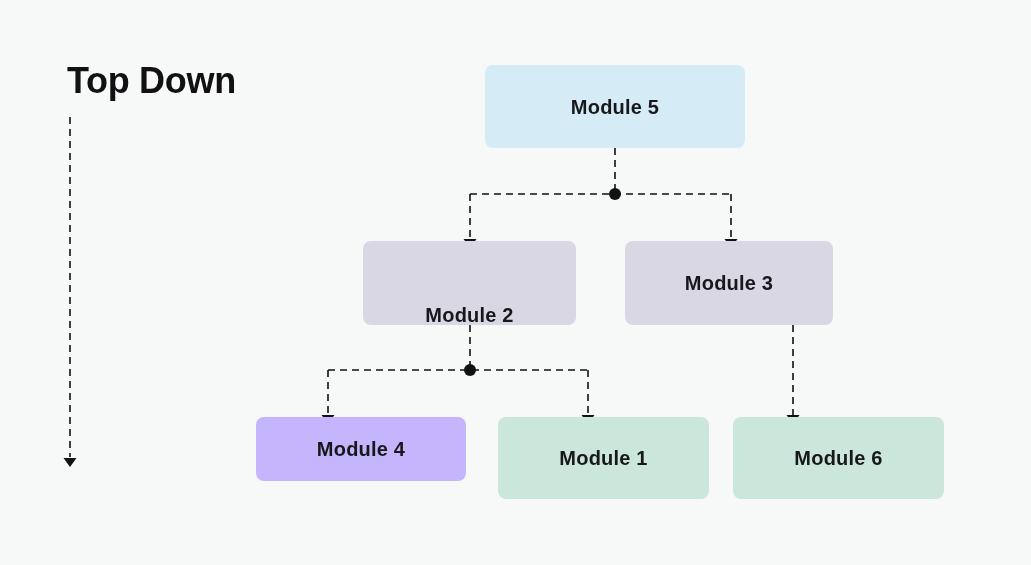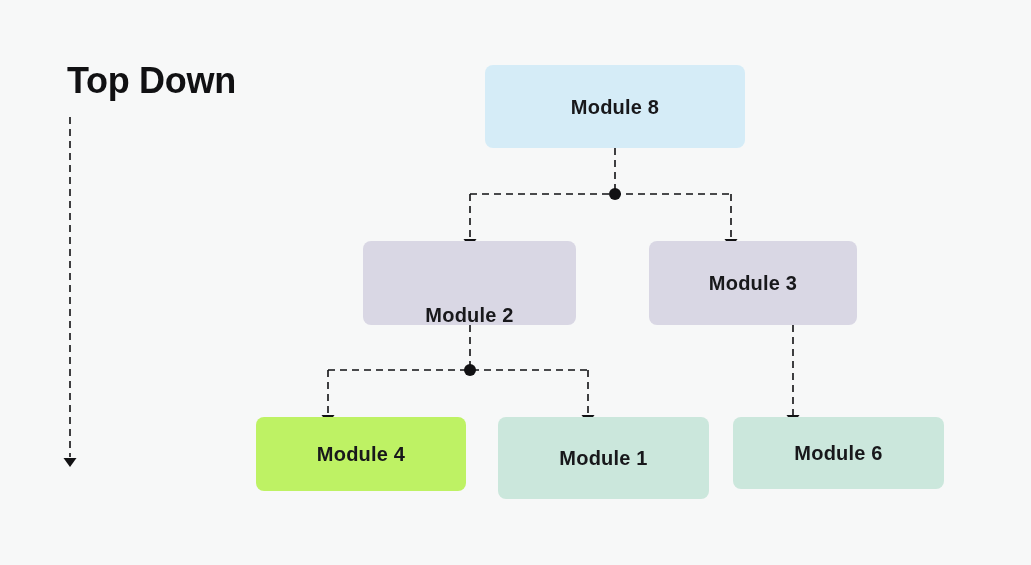--- a/index.html
+++ b/index.html
@@ -77,31 +77,31 @@
       <path d="M 581.5 415 L 594.5 415 L 588 424 Z" fill="#111113"></path>
       <line x1="793" y1="325" x2="793" y2="415" stroke="#111113" stroke-width="1.6" stroke-dasharray="7 5"></line>
       <path d="M 786.5 415 L 799.5 415 L 793 424 Z" fill="#111113"></path>
       <circle cx="615" cy="194" r="6" fill="#111113"></circle>
       <circle cx="470" cy="370" r="6" fill="#111113"></circle>
       <line x1="70" y1="117" x2="70" y2="457" stroke="#111113" stroke-width="1.6" stroke-dasharray="7 5"></line>
       <path d="M 63.5 458 L 76.5 458 L 70 467 Z" fill="#111113"></path>
     </svg>
 
   <div class="node" style="left: 485px; top: 65px; width: 260px; height: 83px; background: rgb(213, 236, 247);">
-    <span class="node-label" style="color: rgb(24, 24, 27);">Module 8</span>
+    <span class="node-label" style="color: rgb(24, 24, 27);">Module 5</span>
   </div>
   <div class="node" style="left: 363px; top: 241px; width: 213px; height: 84px; background: rgb(217, 215, 228); align-items: flex-end;">
     <span class="node-label" style="color: rgb(24, 24, 27);">Module 2</span>
   </div>
-  <div class="node" style="left: 625px; top: 241px; width: 208px; height: 84px; background: rgb(217, 215, 228); margin-left: 24px;">
+  <div class="node" style="left: 625px; top: 241px; width: 208px; height: 84px; background: rgb(217, 215, 228);">
     <span class="node-label" style="color: rgb(24, 24, 27);">Module 3</span>
   </div>
-  <div class="node" style="left: 256px; top: 417px; width: 210px; height: 74px; background: #bef264;">
+  <div class="node" style="left: 256px; top: 417px; width: 210px; height: 64px; background: #c4b5fd;">
     <span class="node-label" style="color: rgb(24, 24, 27);">Module 4</span>
   </div>
   <div class="node" style="left: 498px; top: 417px; width: 211px; height: 82px; background: rgb(203, 231, 220);">
     <span class="node-label" style="color: rgb(24, 24, 27);">Module 1</span>
   </div>
-  <div class="node" style="left: 733px; top: 417px; width: 211px; height: 72px; background: rgb(203, 231, 220);">
+  <div class="node" style="left: 733px; top: 417px; width: 211px; height: 82px; background: rgb(203, 231, 220);">
     <span class="node-label" style="color: rgb(24, 24, 27);">Module 6</span>
   </div>
 
 </div>
 
 </body></html>

